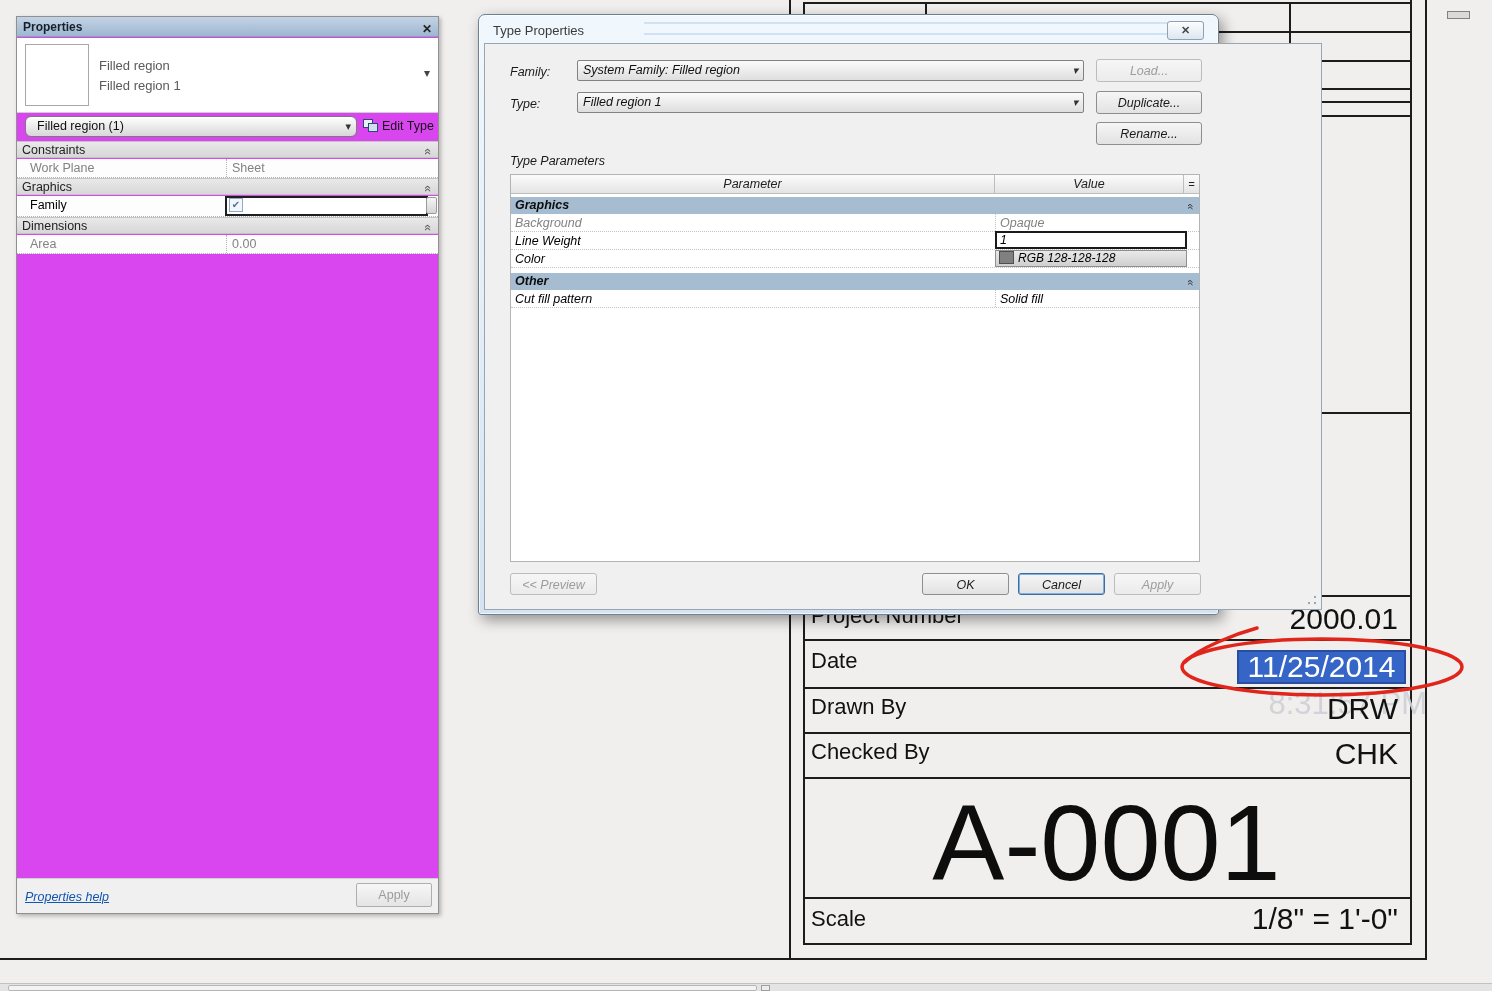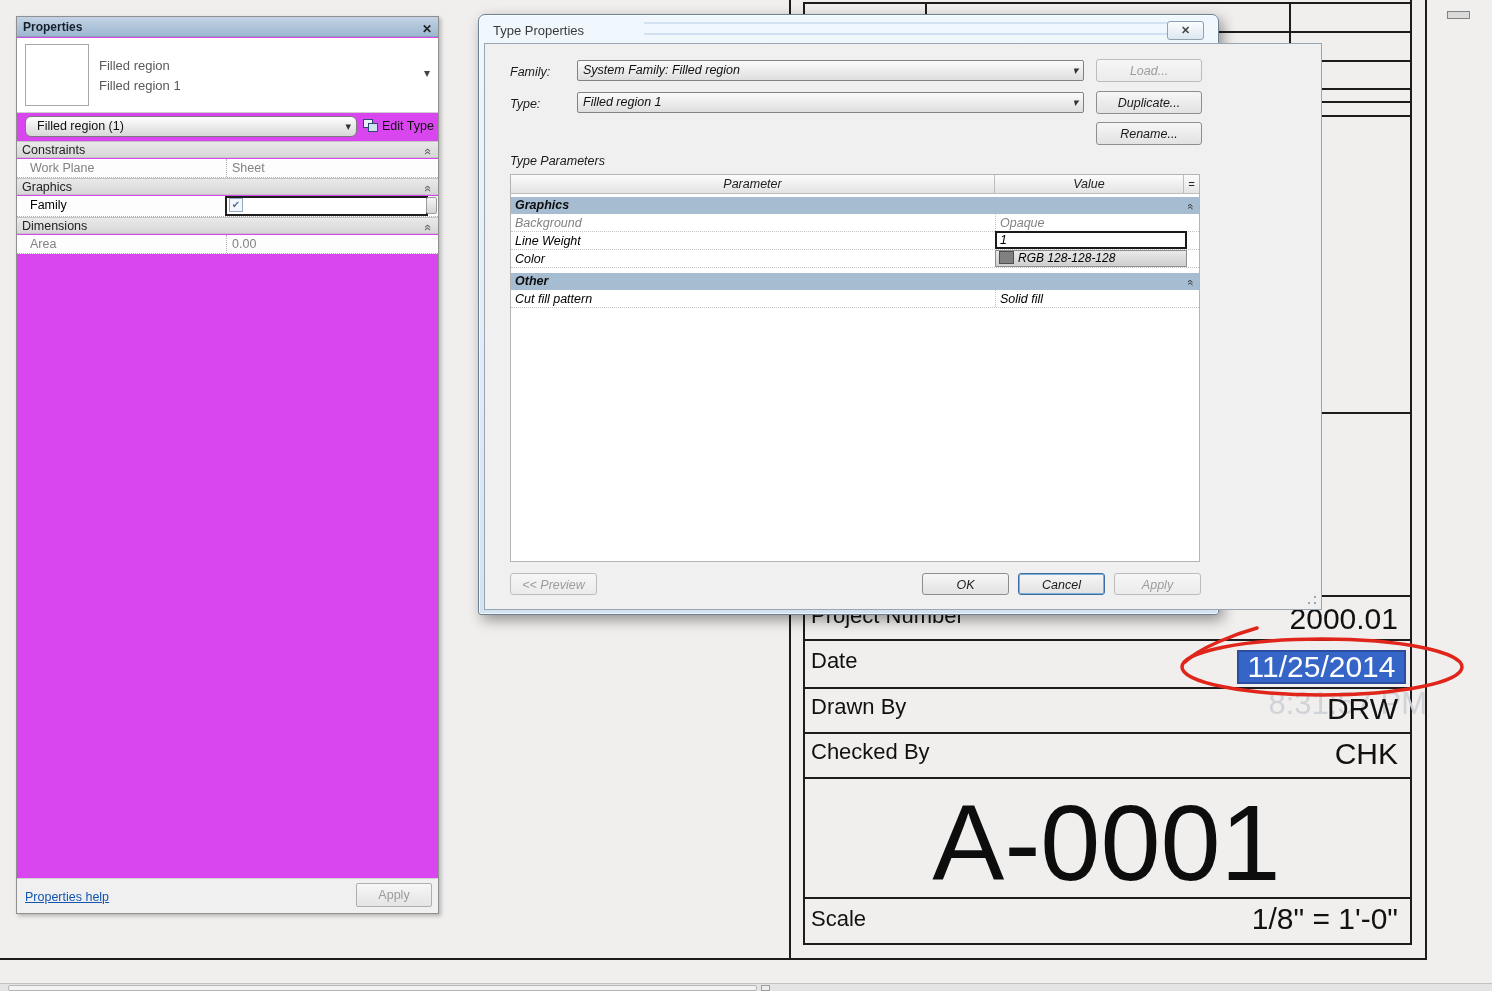--- a/index.html
+++ b/index.html
@@ -35,21 +35,21 @@
   .prow .plabel{position:absolute;left:13px;top:0;}
   .prow .pdiv{position:absolute;left:209px;top:0;bottom:0;border-left:1px dotted #b2b2b2;}
   .prow .pvalue{position:absolute;left:215px;top:0;}
   .gray{color:#828282;}
   #visible-box{position:absolute;left:208px;top:0px;width:199px;height:16px;background:#fff;border:2px solid #1f1f1f;}
   #visible-check{position:absolute;left:2px;top:0px;width:12px;height:12px;background:#f3f7fb;border:1px solid #93a9c0;
     font-size:10px;line-height:12px;text-align:center;color:#51729b;}
   #visible-side-btn{position:absolute;right:1px;top:1px;width:11px;height:17px;background:linear-gradient(#f5f5f5,#d4d4d4);
     border:1px solid #9a9a9a;border-radius:2px;box-sizing:border-box;}
   #prop-bottom{position:absolute;left:0;right:0;bottom:0;height:34px;background:#f0f0f0;border-top:1px solid #d0d0d0;}
-  #prop-help{position:absolute;left:8px;bottom:9px;color:#1155b0;font-size:12.5px;text-decoration:underline;}
+  #prop-help{position:absolute;left:8px;bottom:9px;color:#1155b0;font-size:12.5px;text-decoration:underline;font-style:italic;}
   #prop-apply{position:absolute;right:6px;bottom:6px;width:74px;height:22px;background:linear-gradient(#f7f7f7,#e4e4e4);
     border:1px solid #aeaeae;border-radius:2px;color:#9b9b9b;font-size:12.5px;text-align:center;line-height:22px;}
 
   
   #dlg{position:absolute;left:478px;top:14px;width:741px;height:601px;border-radius:7px 7px 3px 3px;
     background:linear-gradient(#f1f8fd,#d4e3f1);border:1px solid #6e8091;
     box-shadow:inset 0 0 0 1px rgba(255,255,255,.65), 4px 5px 14px rgba(0,0,0,.4);box-sizing:border-box;}
   #dlg-title{position:absolute;left:14px;top:8px;font-size:13px;color:#3a3a3a;}
   .glass-line{position:absolute;height:2px;background:rgba(130,170,220,.28);}
   #dlg-close{position:absolute;right:14px;top:6px;width:37px;height:19px;border-radius:3px;

